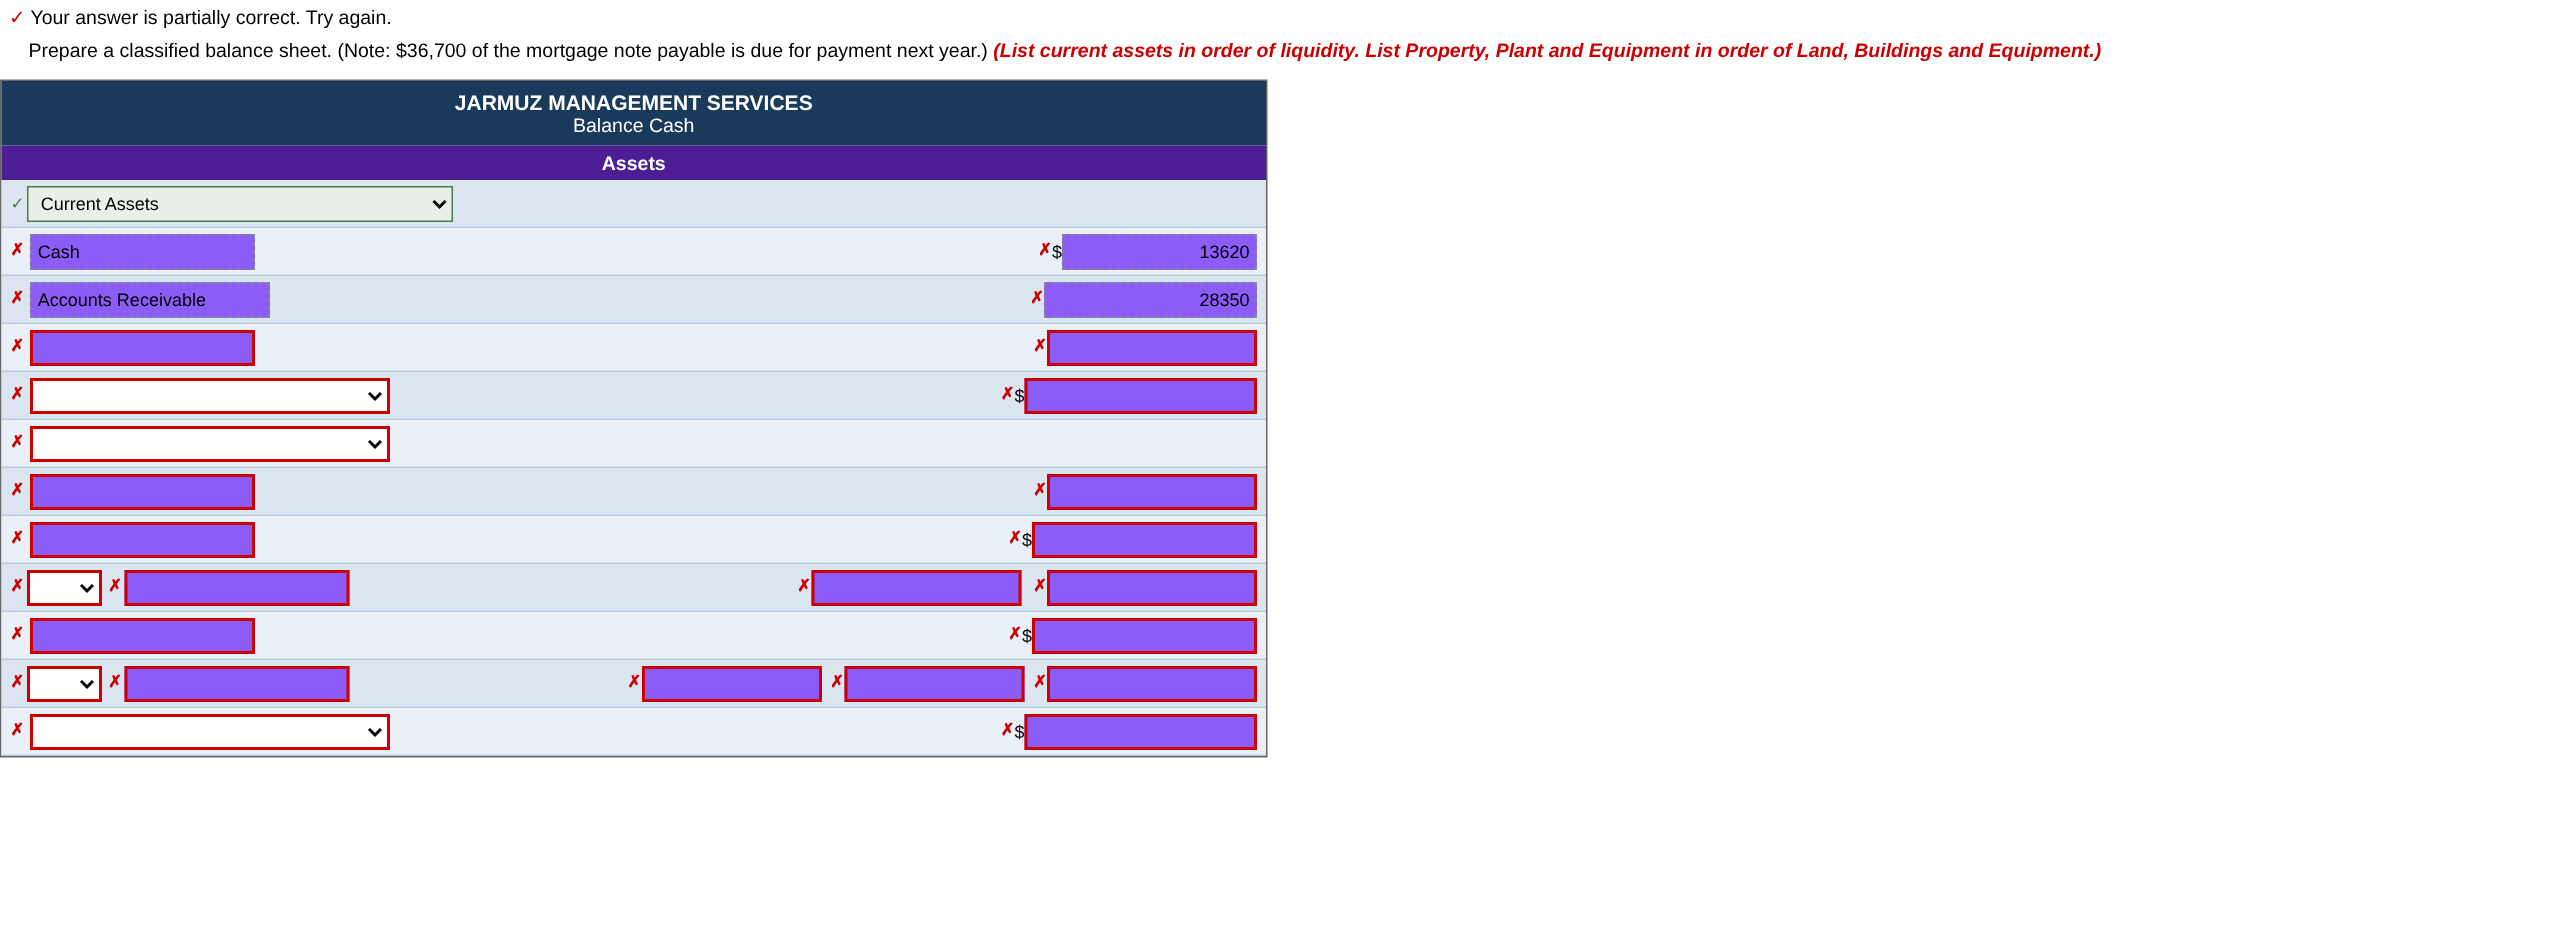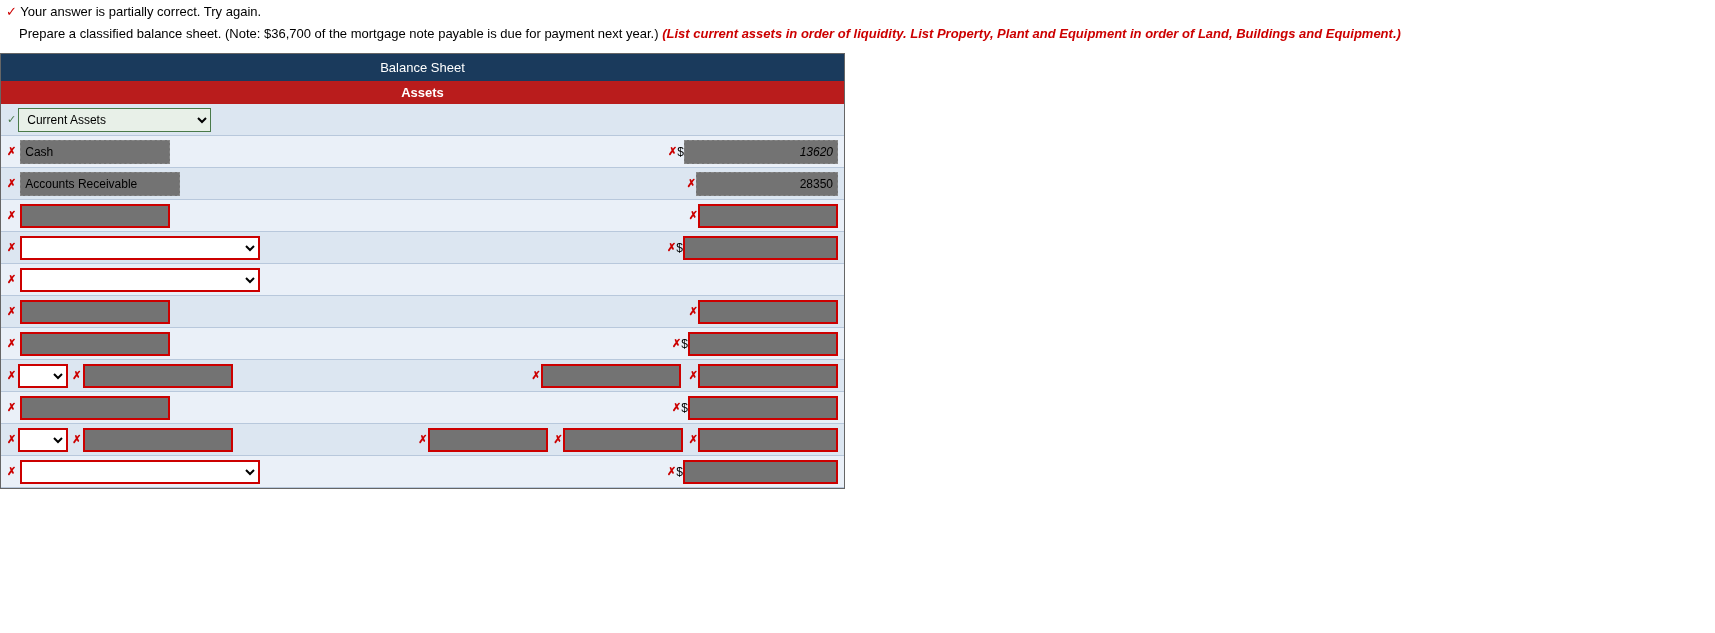--- a/index.html
+++ b/index.html
@@ -13,21 +13,21 @@
     .instruction .note { color: #000; }
     .instruction .emphasis { color: #cc0000; font-style: italic; font-weight: bold; }
 
     .balance-sheet-container { width: 845px; margin: 8px 0; border: 1px solid #666; }
 
     .bs-header { background: #1a3a5c; color: #fff; text-align: center; padding: 6px 4px; }
     .bs-header .company-name { font-weight: bold; font-size: 14px; }
     .bs-header .sheet-title { font-size: 13px; }
     .bs-header .sheet-date { font-size: 13px; }
 
-    .bs-section-header { background: #b91c1c; color: #fff; text-align: center; padding: 4px; font-weight: bold; font-size: 13px; }
+    .bs-section-header { background: #4c1d95; color: #fff; text-align: center; padding: 4px; font-weight: bold; font-size: 13px; }
 
     .x-btn { color: #cc0000; font-size: 11px; cursor: pointer; font-weight: bold; line-height: 1; flex-shrink: 0; }
 
     .dollar-sign { font-size: 12px; }
 
     .check-icon { color: #4a7a4a; font-size: 11px; margin-right: 2px; }
 
     
     .full-row { display: flex; align-items: center; padding: 3px 6px; background: #dce6f1; border-bottom: 1px solid #b8c8dc; min-height: 32px; }
     .full-row.alt { background: #eaf0f8; }
@@ -40,21 +40,21 @@
       padding: 2px 4px;
       height: 24px;
       font-size: 12px;
       cursor: pointer;
     }
     select.dropdown-select.red-border { border: 2px solid #cc0000; }
     select.dropdown-select.green-border { border: 1px solid #4a7a4a; background: #e8f0e8; }
 
     input.field-input {
       border: 1px dashed #888;
-      background: #737373;
+      background: #8b5cf6;
       padding: 2px 4px;
       height: 24px;
       font-size: 12px;
     }
     input.field-input.red-border { border: 2px solid #cc0000; }
     input.field-input.value { text-align: right; }
 
   </style>
 </head>
 <body>
@@ -65,42 +65,43 @@
 </div>
 
 <div class="instruction">
   <span class="note">Prepare a classified balance sheet. (Note: $36,700 of the mortgage note payable is due for payment next year.)</span>
   <span class="emphasis"> <span>(List current assets in order of liquidity. List Property, Plant and Equipment in order of Land, Buildings and Equipment.)</span></span>
 </div>
 
 <div class="balance-sheet-container">
 
   <div class="bs-header">
-    <div class="sheet-title">Balance Sheet</div>
+    <div class="company-name">JARMUZ MANAGEMENT SERVICES</div>
+    <div class="sheet-title">Balance Cash</div>
   </div>
 
   <div class="bs-section-header">Assets</div>
 
   <div class="full-row" style="background:#dce6f1;">
     <span class="check-icon">✓</span>
-    <select class="dropdown-select green-border" style="width:193px;">
+    <select class="dropdown-select green-border" style="width:284px;">
       <option>Current Assets</option>
       <option>Property, Plant and Equipment</option>
       <option>Long-term Liabilities</option>
       <option>Current Liabilities</option>
     </select>
   </div>
 
   <div class="full-row alt" style="background:#eaf0f8;">
     <span class="x-btn">✗</span>
     <input class="field-input" type="text" value="Cash" style="width: 150px; margin-left: 4px;">
     <div class="spacer"></div>
     <span class="x-btn">✗</span>
     <span class="dollar-sign">$</span>
-    <input class="field-input value" type="text" value="13620" style="width: 154px; font-style: italic;">
+    <input class="field-input value" type="text" value="13620" style="width: 130px;">
   </div>
 
   <div class="full-row" style="background:#dce6f1;">
     <span class="x-btn">✗</span>
     <input class="field-input" type="text" value="Accounts Receivable" style="width: 160px; margin-left: 4px;">
     <div class="spacer"></div>
     <span class="x-btn">✗</span>
     <span class="dollar-sign"></span>
     <input class="field-input value" type="text" value="28350" style="width: 142px;">
   </div>

